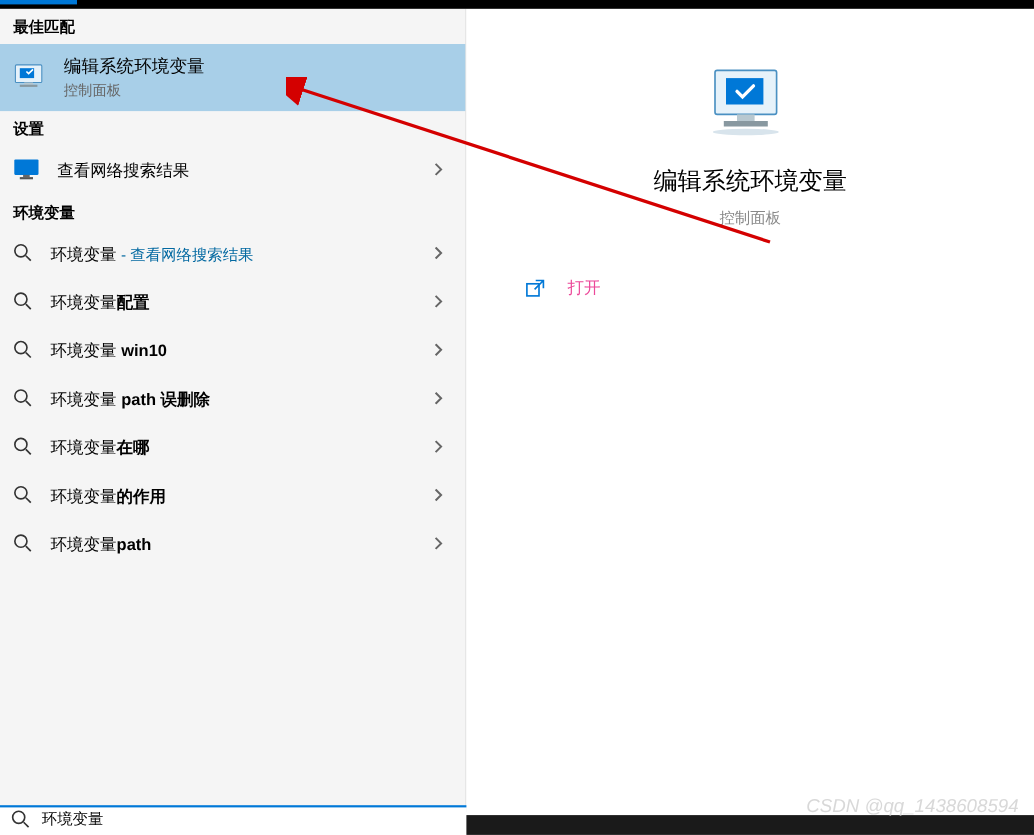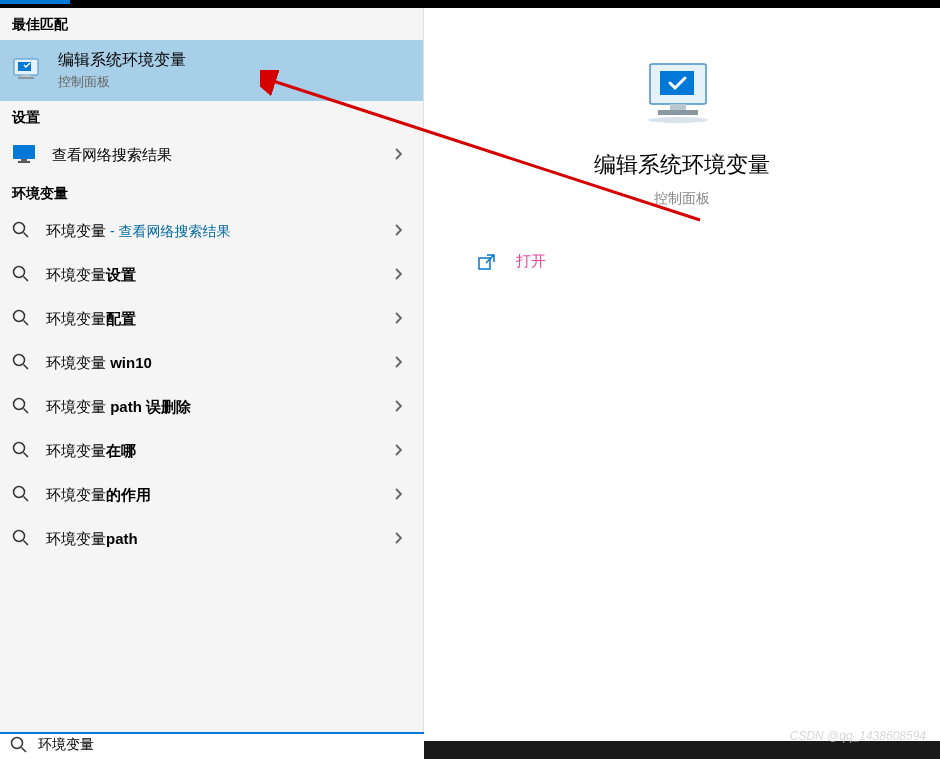--- a/index.html
+++ b/index.html
@@ -174,21 +174,21 @@
       left: 424px;
       right: 0;
       height: 18px;
       background: #1a1a1a;
     }
     .watermark {
       position: absolute;
       bottom: 16px;
       right: 14px;
       color: rgba(200,200,200,0.7);
-      font-size: 12px;
+      font-size: 17px;
       font-style: italic;
       pointer-events: none;
     }
     .arrow-annotation {
       position: absolute;
       left: 260px;
       top: 70px;
       pointer-events: none;
       z-index: 10;
     }
@@ -241,30 +241,20 @@
 
     <div class="section-header">环境变量</div>
 
     <div id="web-items-container">
         <div class="simple-item">
           <span class="search-icon-small"><svg width="18" height="18" viewBox="0 0 18 18">
               <circle cx="7" cy="7" r="5.5" stroke="#333" stroke-width="1.5" fill="none"></circle>
               <line x1="11.5" y1="11.5" x2="16" y2="16" stroke="#333" stroke-width="1.5"></line>
             </svg></span>
           <div class="simple-text"><span class="normal">环境变量</span><span class="hint-text"> - 查看网络搜索结果</span></div>
-          <div class="chevron"><svg width="8" height="12" viewBox="0 0 8 12">
-              <path d="M1 1 L6 6 L1 11" stroke="#666" stroke-width="1.8" fill="none"></path>
-            </svg></div>
-        </div>
-        <div class="simple-item">
-          <span class="search-icon-small"><svg width="18" height="18" viewBox="0 0 18 18">
-              <circle cx="7" cy="7" r="5.5" stroke="#333" stroke-width="1.5" fill="none"></circle>
-              <line x1="11.5" y1="11.5" x2="16" y2="16" stroke="#333" stroke-width="1.5"></line>
-            </svg></span>
-          <div class="simple-text"><span class="normal">环境变量</span><span class="bold">设置</span></div>
           <div class="chevron"><svg width="8" height="12" viewBox="0 0 8 12">
               <path d="M1 1 L6 6 L1 11" stroke="#666" stroke-width="1.8" fill="none"></path>
             </svg></div>
         </div>
         <div class="simple-item">
           <span class="search-icon-small"><svg width="18" height="18" viewBox="0 0 18 18">
               <circle cx="7" cy="7" r="5.5" stroke="#333" stroke-width="1.5" fill="none"></circle>
               <line x1="11.5" y1="11.5" x2="16" y2="16" stroke="#333" stroke-width="1.5"></line>
             </svg></span>
           <div class="simple-text"><span class="normal">环境变量</span><span class="bold">配置</span></div>

